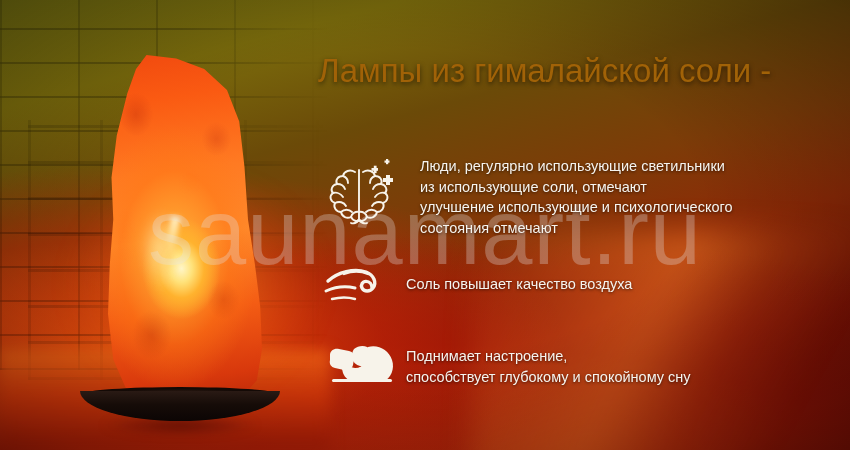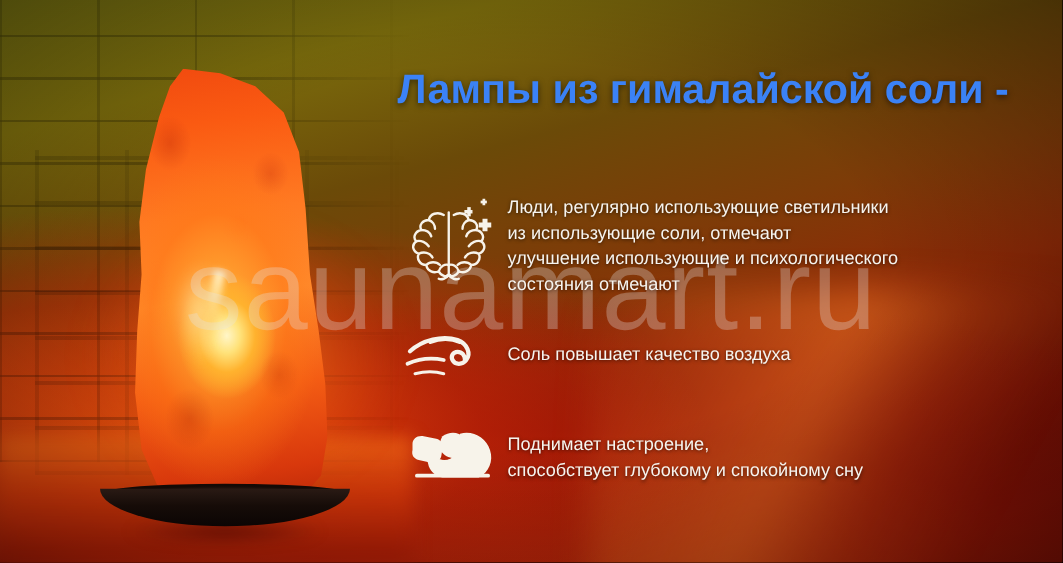--- a/index.html
+++ b/index.html
@@ -121,30 +121,30 @@
     text-align:center;
     font-size:92px; font-weight:400; letter-spacing:1px;
     color:rgba(228,230,233,.30);
     white-space:nowrap; line-height:1;
     pointer-events:none; user-select:none;
   }
 
   
   .headline{
     position:absolute; left:318px; top:50px; width:520px;
-    color:#3b82f6;
-    font-size:33px; font-weight:700; line-height:1.30;
+    color:#a16207;
+    font-size:33px; font-weight:400; line-height:1.30;
     text-shadow:0 2px 5px rgba(0,0,0,.55);
   }
   .headline .l2{ display:block; }
 
   
   .benefits{ position:absolute; left:318px; top:152px; width:520px; }
   .benefit{ display:flex; align-items:flex-start; }
-  .benefit.b1{ margin-bottom:16px; }
+  .benefit.b1{ margin-bottom:16px;gap:14px; }
   .benefit.b2{ margin-bottom:14px; }
   .b-icon{ flex:0 0 88px; height:80px; display:flex; align-items:center; justify-content:center; }
   .benefit.b2 .b-icon{ height:64px; }
   .benefit.b3 .b-icon{ height:66px; }
   .b-text{
     flex:1; padding-top:4px;
     color:#f6f4ef; font-size:14.5px; line-height:1.42;
     text-shadow:0 1px 3px rgba(0,0,0,.60);
   }
   .benefit.b2 .b-text{ padding-top:20px; }

